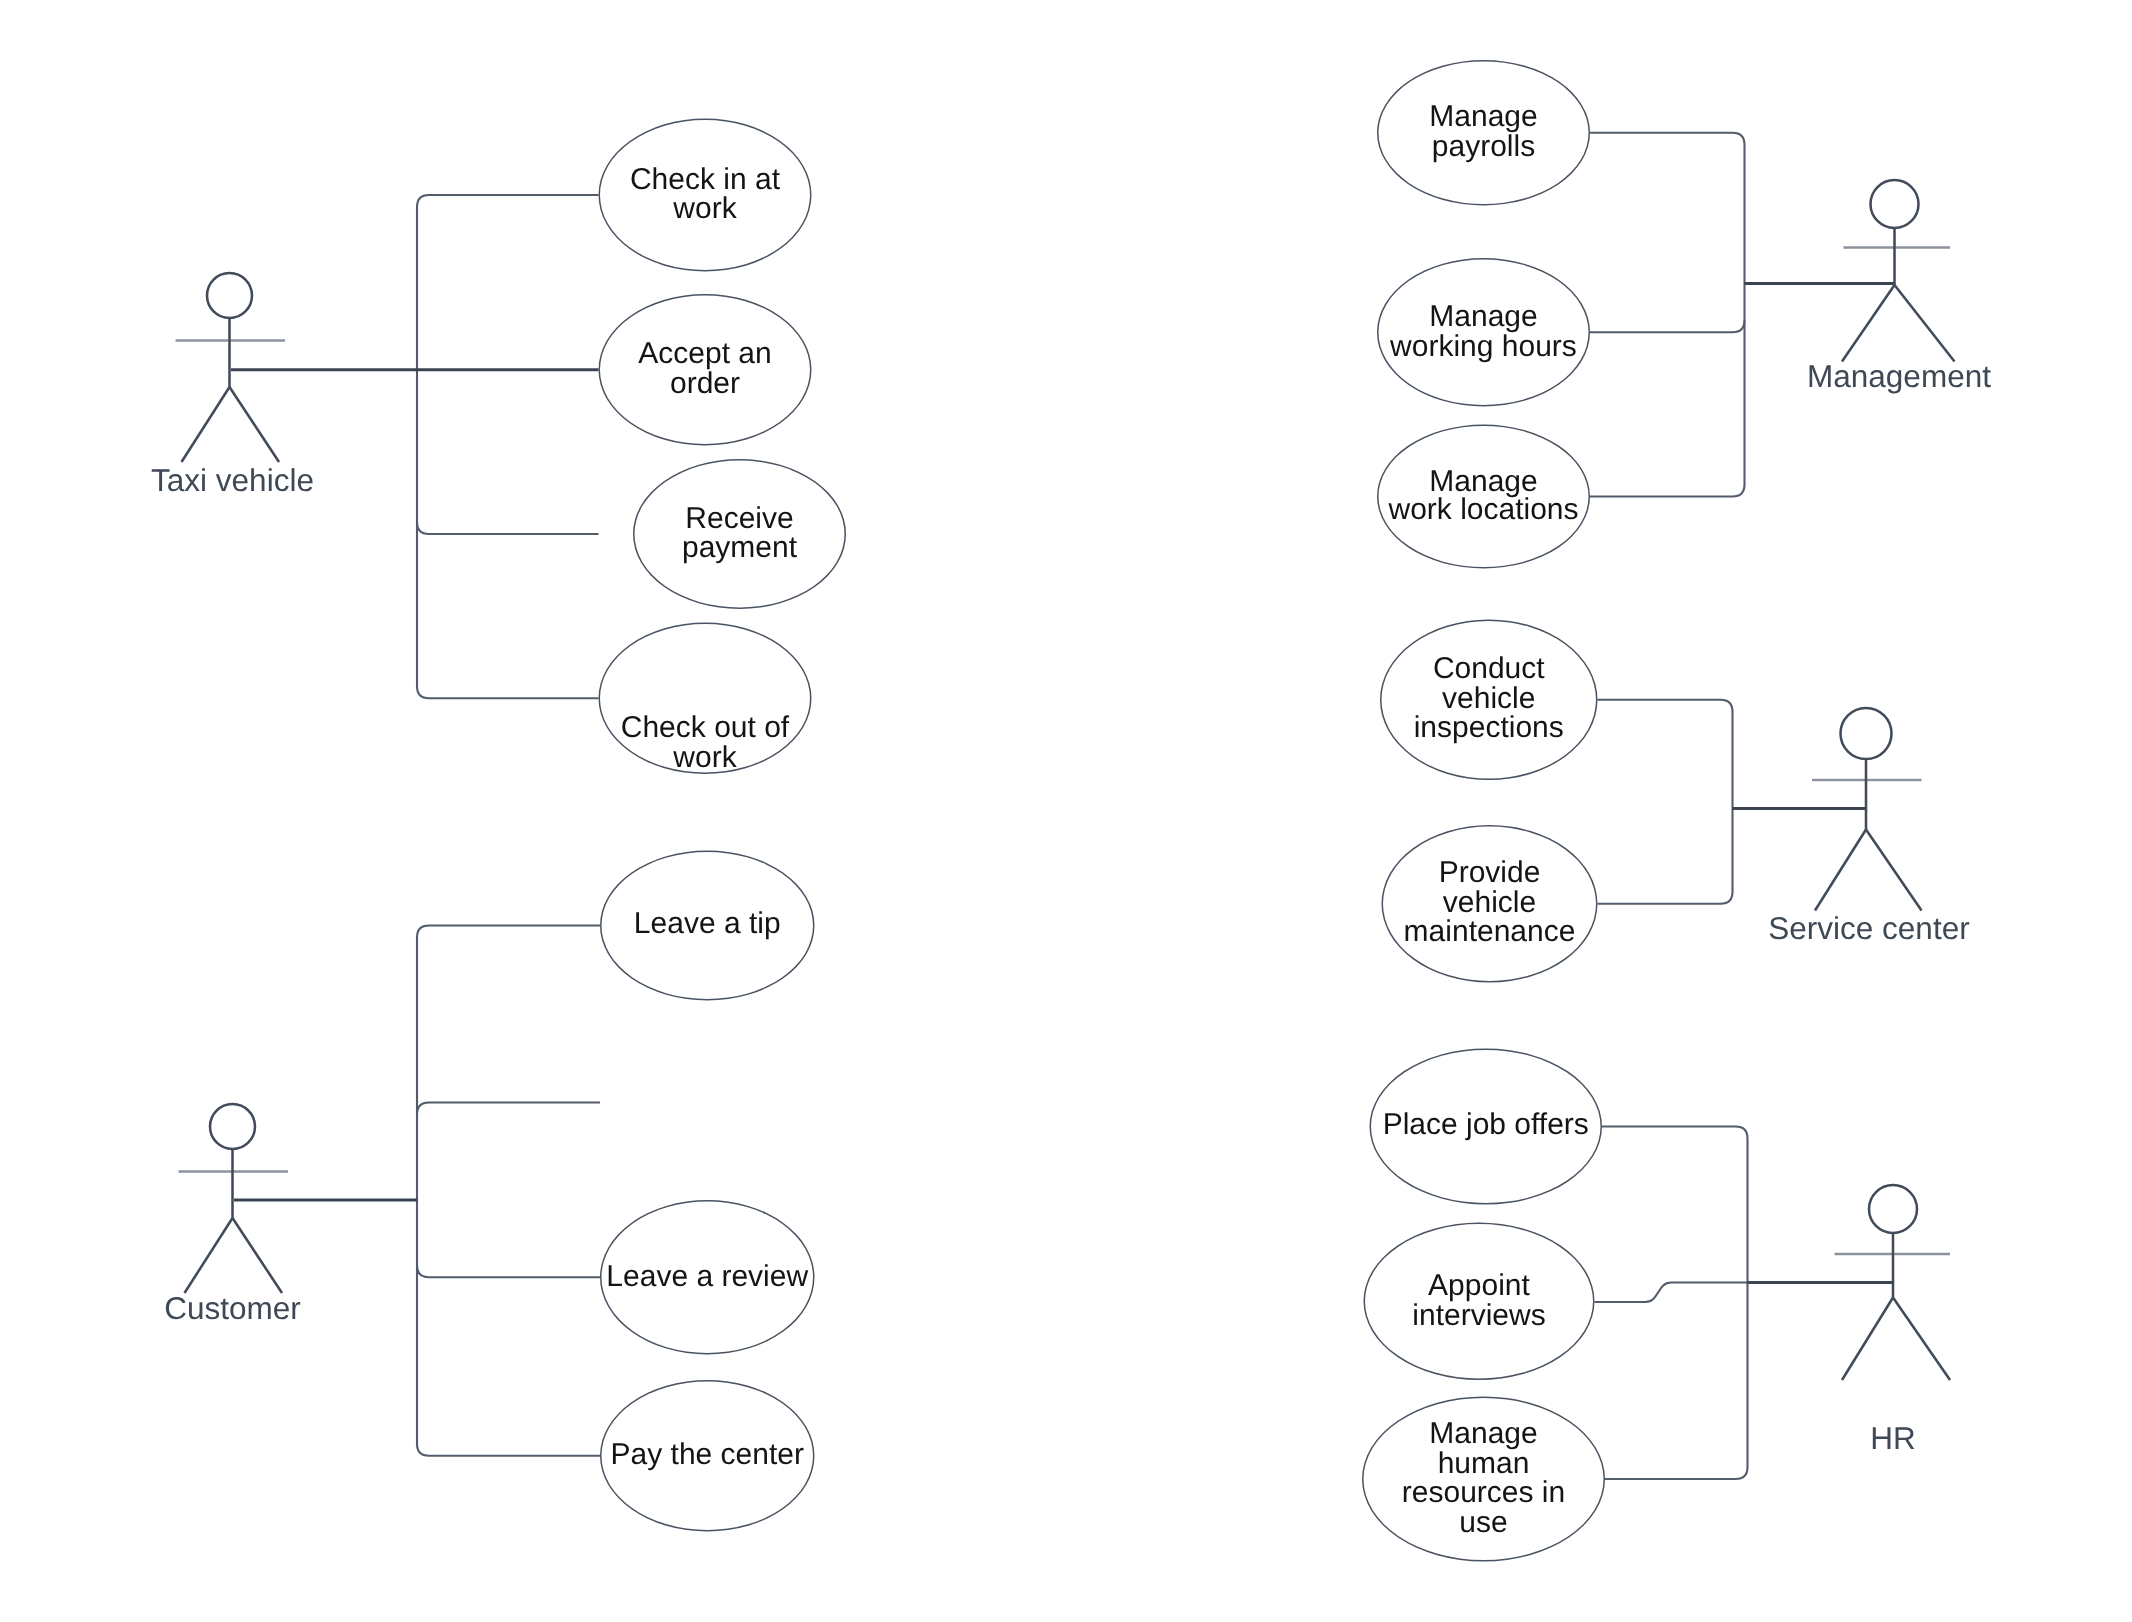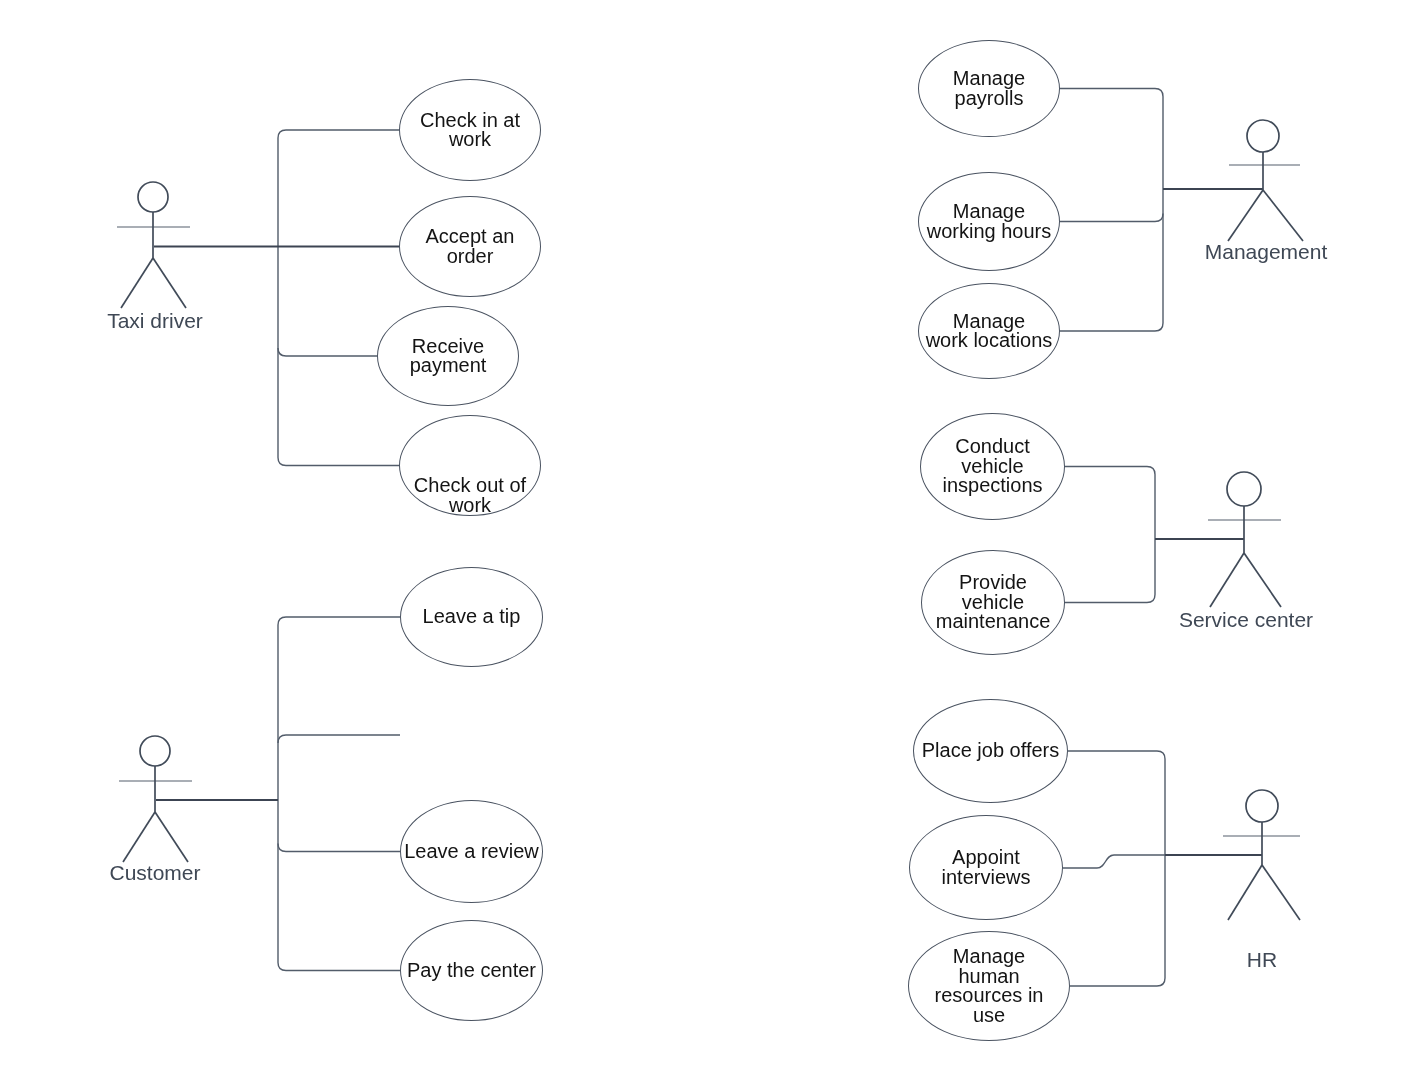--- a/index.html
+++ b/index.html
@@ -147,21 +147,21 @@
   </svg>
 
   <div class="usecase" style="left:399px; top:79px; width:142px; height:102px;">
     <span class="uc-label">Check in at
 work</span>
   </div>
   <div class="usecase" style="left:399px; top:196px; width:142px; height:101px;">
     <span class="uc-label">Accept an
 order</span>
   </div>
-  <div class="usecase" style="left:377px; top:306px; width:142px; height:100px;">
+  <div class="usecase" style="left:422px; top:306px; width:142px; height:100px;">
     <span class="uc-label">Receive
 payment</span>
   </div>
   <div class="usecase" style="left:399px; top:415px; width:142px; height:101px;align-items:flex-end;">
     <span class="uc-label">Check out of
 work</span>
   </div>
 
   <div class="usecase" style="left:400px; top:567px; width:143px; height:100px;">
     <span class="uc-label">Leave a tip</span>
@@ -204,19 +204,19 @@
     <span class="uc-label">Appoint
 interviews</span>
   </div>
   <div class="usecase" style="left:908px; top:931px; width:162px; height:110px;">
     <span class="uc-label">Manage
 human
 resources in
 use</span>
   </div>
 
-  <div class="actor-label" style="left:45px; top:309px;">Taxi driver</div>
+  <div class="actor-label" style="left:45px; top:309px;">Taxi vehicle</div>
   <div class="actor-label" style="left:45px; top:861px;">Customer</div>
   <div class="actor-label" style="left:1156px; top:240px;">Management</div>
   <div class="actor-label" style="left:1136px; top:608px;">Service center</div>
   <div class="actor-label" style="left:1152px; top:948px;">HR</div>
 
 </div>
 
 </body></html>

